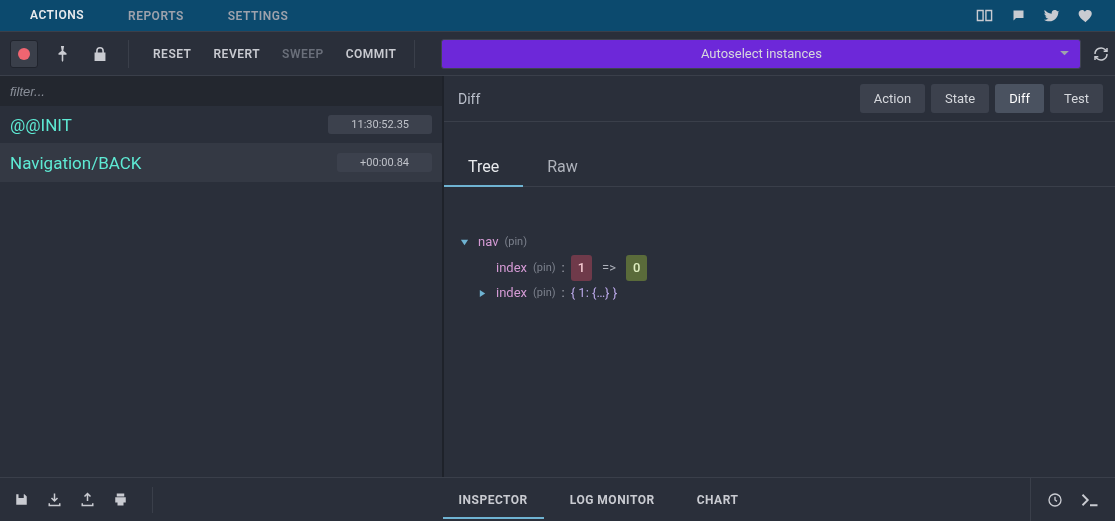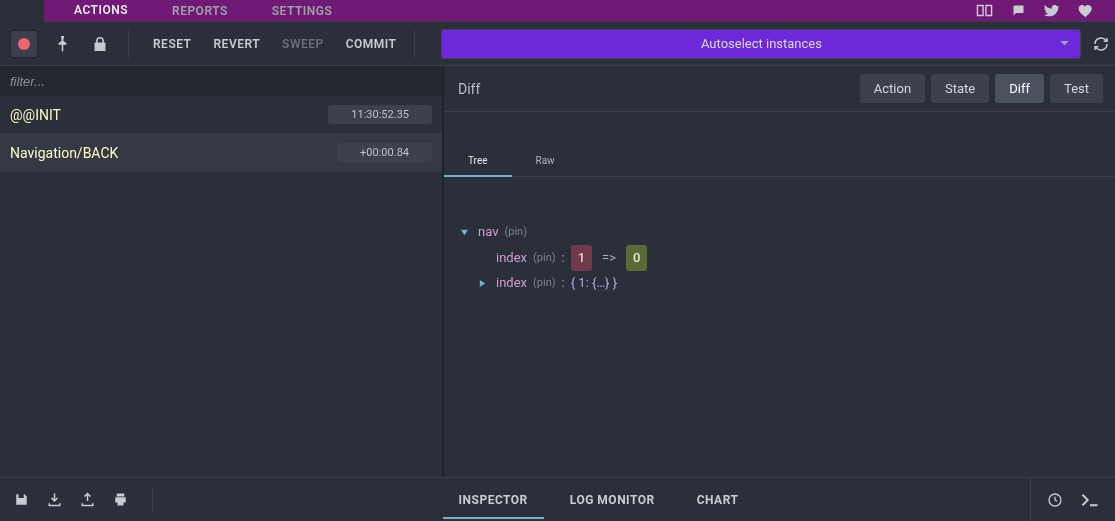--- a/index.html
+++ b/index.html
@@ -10,25 +10,24 @@
     color: #d0d2d6;
     font-size: 13px;
     display: flex;
     flex-direction: column;
   }
 
   
   .top-tabs {
     display: flex;
     align-items: center;
-    height: 22px;
-    background: #701a75;
+    height: 32px;
+    background: #0c4a6e;
     border-bottom: 1px solid #3a3f4a;
     padding: 0 8px;
-    margin-left: 44px;
   }
   .top-tab {
     padding: 0 22px;
     height: 36px;
     display: flex;
     align-items: center;
     font-size: 12px;
     font-weight: 600;
     letter-spacing: 0.5px;
     color: #9ea2ac;
@@ -124,21 +123,21 @@
   .filter-input::placeholder { color:#8a8f99; font-style: italic; }
   .action-list { flex:1; overflow:auto; }
   .action-row {
     display:flex; align-items:center; justify-content:space-between;
     height: 38px;
     padding: 0 10px;
     border-bottom: 1px solid #343944;
     cursor:pointer;
   }
   .action-row.selected { background:#343944;justify-content:space-between; }
-  .action-name { color:#fef9c3; font-size: 14px; }
+  .action-name { color:#5eead4; font-size: 17px; }
   .action-time {
     background:#3c414d;
     color:#bfc2c9;
     font-size: 11px;
     padding: 3px 23px;
     border-radius: 3px;
   }
 
   .right-pane {
     flex:1;
@@ -168,21 +167,21 @@
   .ptab.active { background:#4a5260; color:#ffffff; }
 
   .subtabs {
     display:flex;
     height: 36px;
     align-items:flex-end;
     border-bottom: 1px solid #3a3f4a;
   }
   .subtab {
     padding: 0 24px 10px 24px;
-    font-size: 10px;
+    font-size: 16px;
     color:#aeb2bb;
     cursor:pointer;
     position:relative;
   }
   .subtab.active { color:#e8eaed; }
   .subtab.active::after {
     content:"";
     position:absolute; left:0; right:0; bottom:-1px;
     height:2px; background:#6fb3d2;
   }

